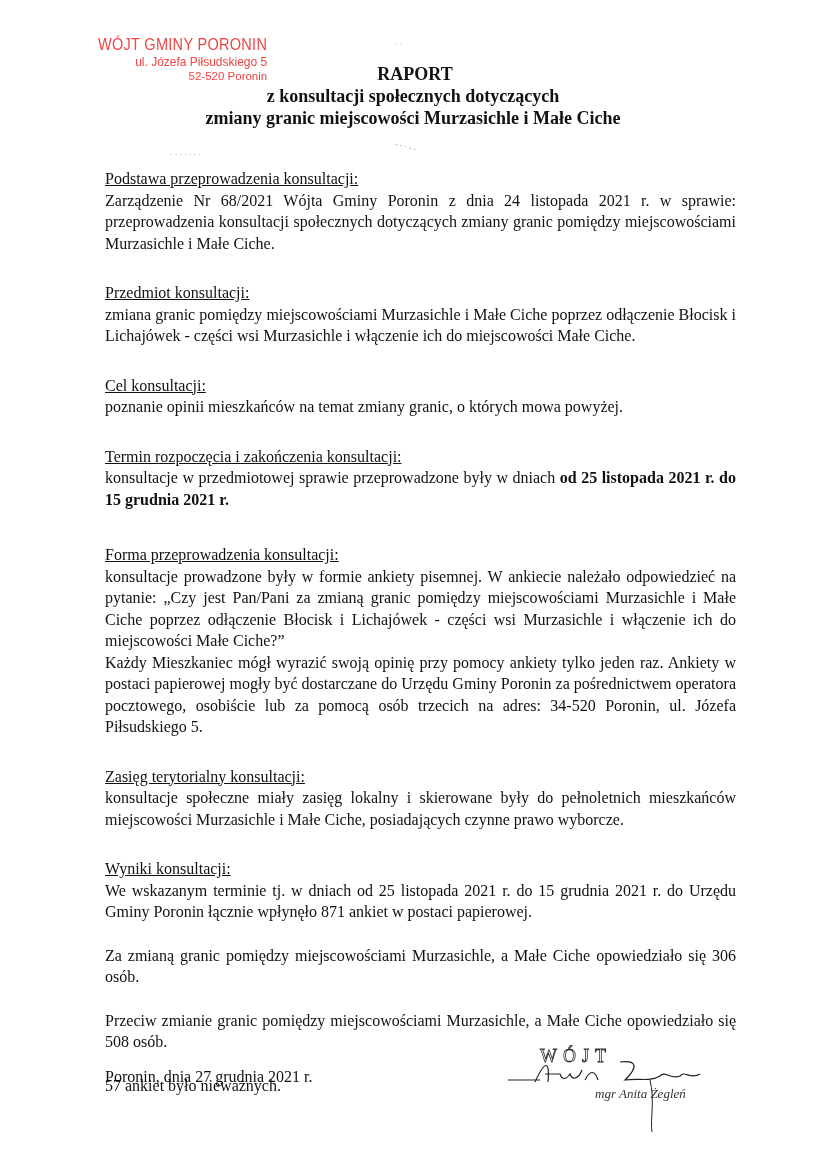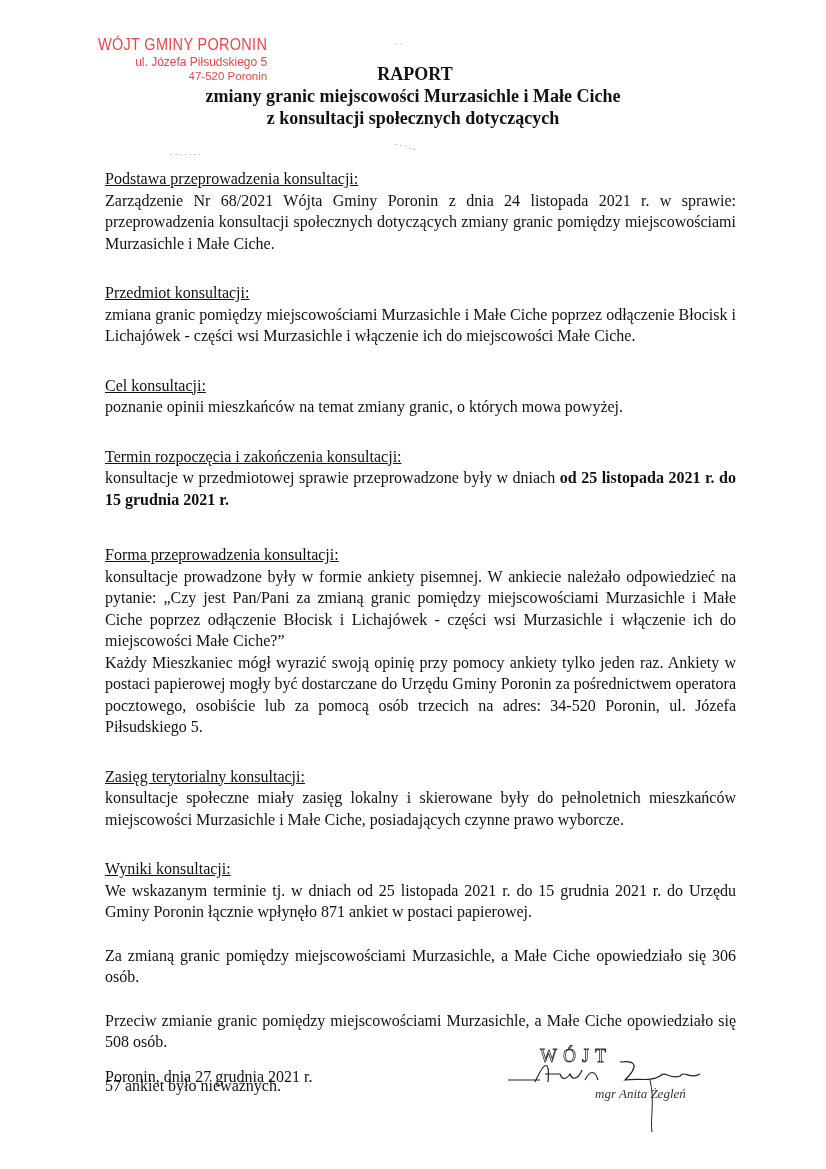--- a/index.html
+++ b/index.html
@@ -27,31 +27,31 @@
   .place { position: absolute; left: 105px; top: 1068px; font-size: 16px; }
 </style>
 </head>
 <body>
 
 <div class="page">
 
   <div class="stamp">
     <span class="s1">WÓJT GMINY PORONIN</span>
     <span class="s2">ul. Józefa Piłsudskiego 5</span>
-    <span class="s3">47-520 Poronin</span>
+    <span class="s3">52-520 Poronin</span>
   </div>
 
   <span class="dots" style="left:395px; top:40px;">·  ·</span>
   <span class="dots" style="left:395px; top:142px; transform:rotate(15deg);">‐ ‐ · ‐ ‐</span>
   <span class="dots" style="left:170px; top:150px;">·   ·  ·    ·  ·   ·  ·</span>
 
   <div class="title">
     <div class="t1">RAPORT</div>
+    <div>z konsultacji społecznych dotyczących</div>
     <div>zmiany granic miejscowości Murzasichle i Małe Ciche</div>
-    <div>z konsultacji społecznych dotyczących</div>
   </div>
 
   <div class="body">
     <div class="sec">
       <h2>Podstawa przeprowadzenia konsultacji:</h2>
       <p>Zarządzenie Nr 68/2021 Wójta Gminy Poronin z dnia 24 listopada 2021 r. w sprawie: przeprowadzenia konsultacji społecznych dotyczących zmiany granic pomiędzy miejscowościami Murzasichle i Małe Ciche.</p>
     </div>
     <div class="gap2"></div>
     <div class="sec">
       <h2>Przedmiot konsultacji:</h2>

